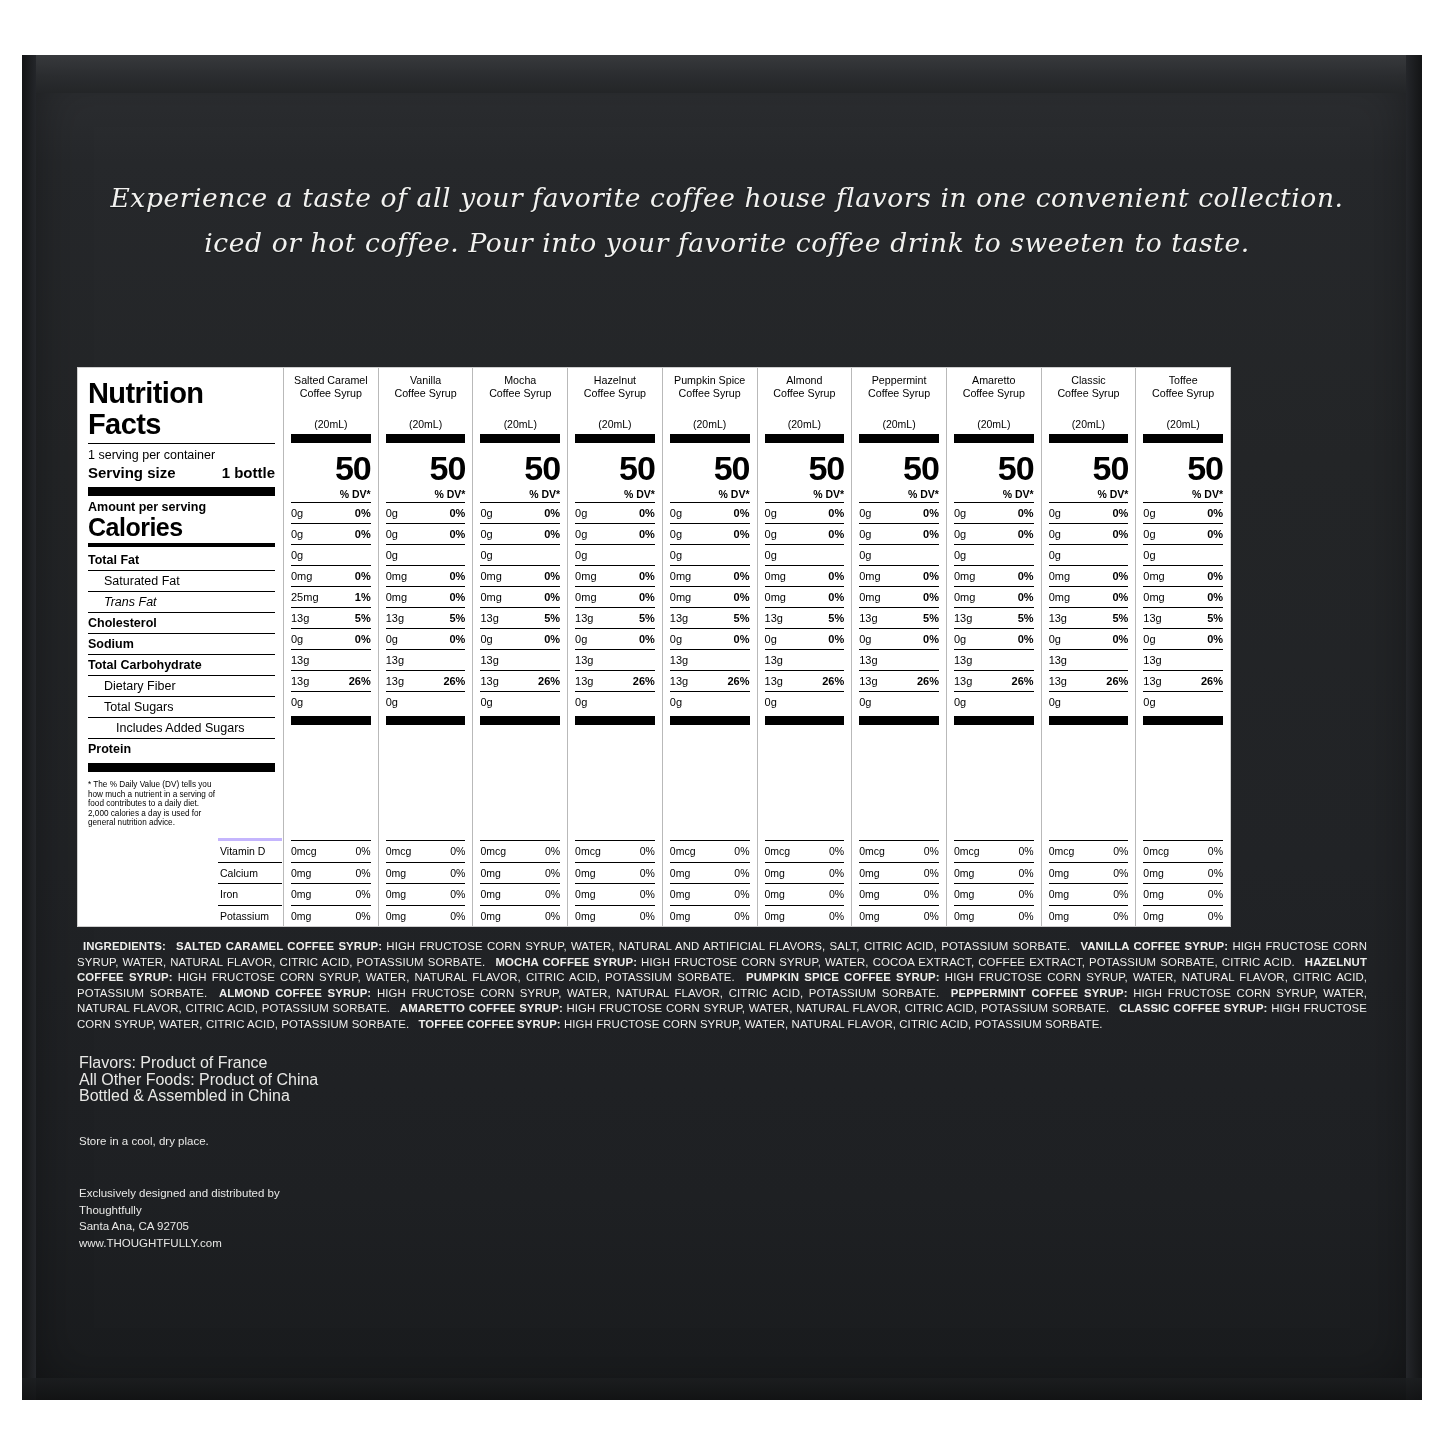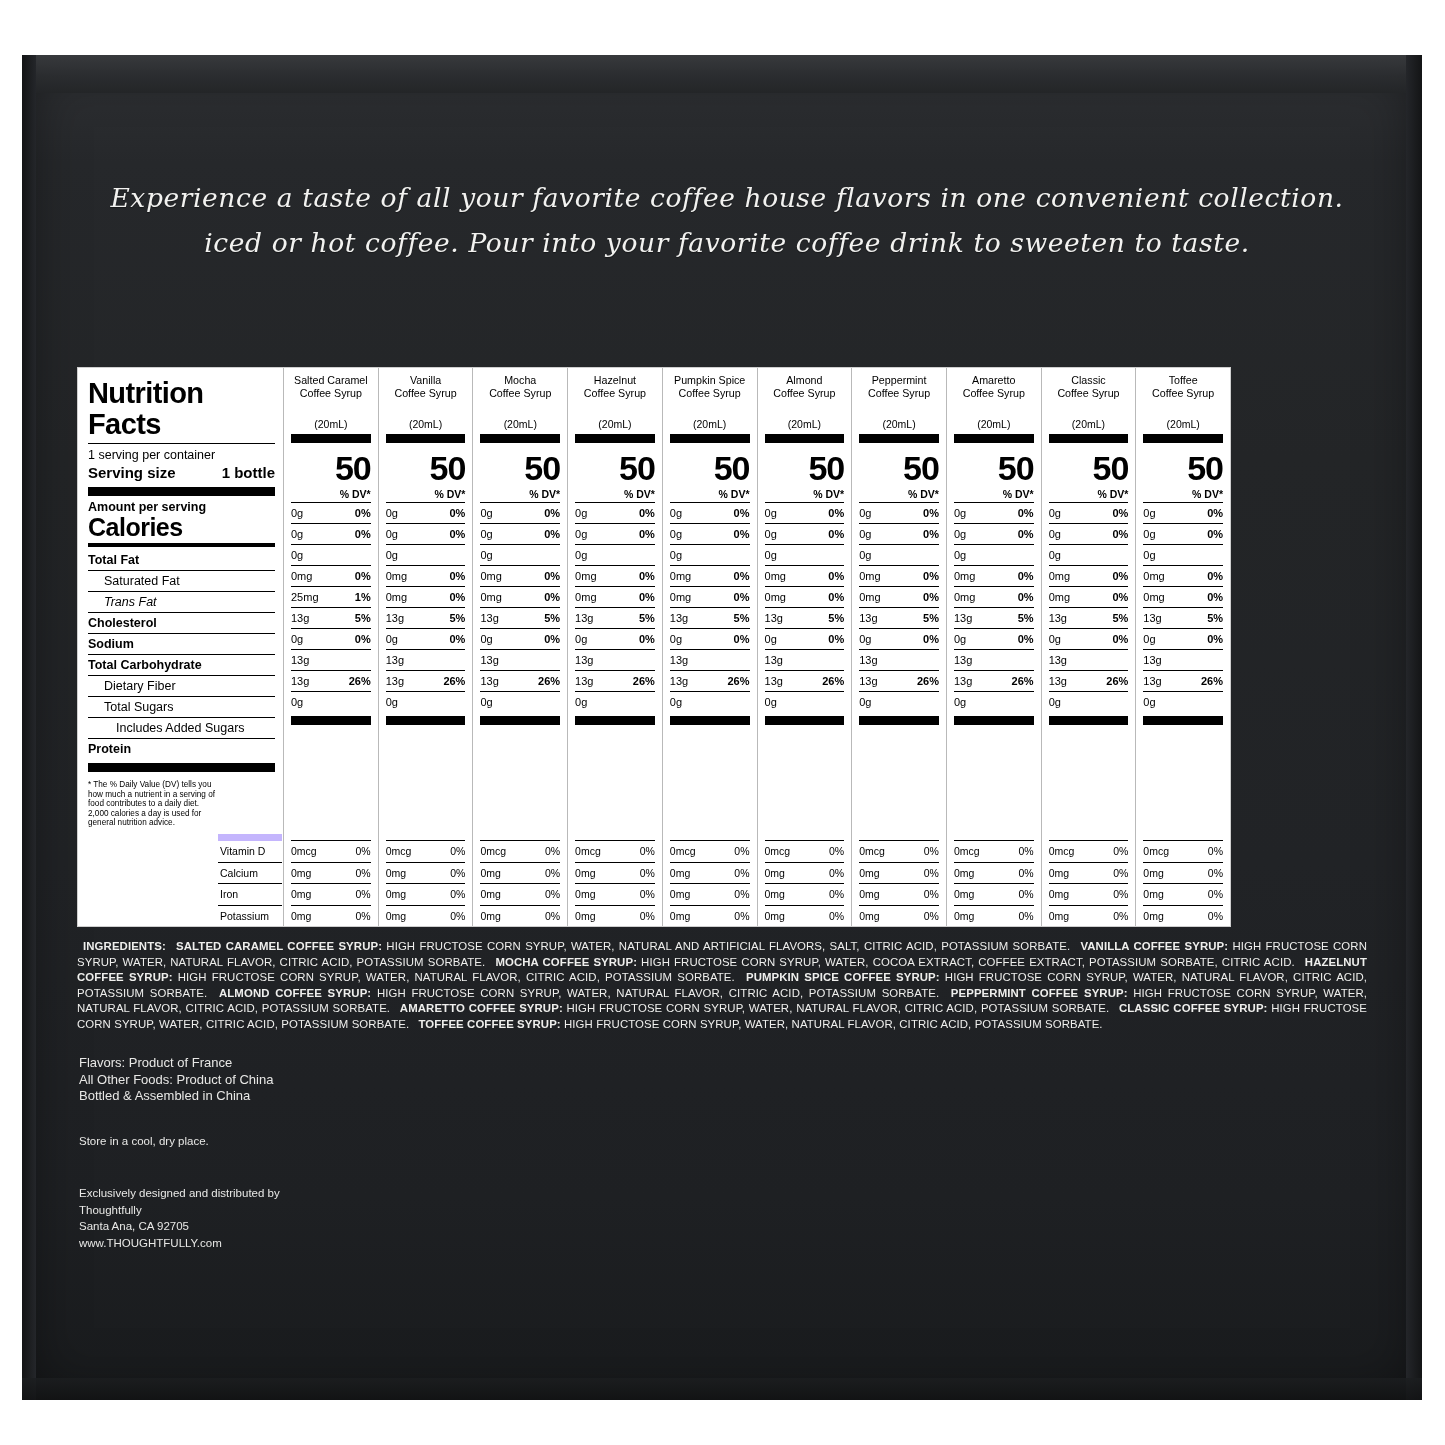--- a/index.html
+++ b/index.html
@@ -90,21 +90,21 @@
   .ind1{padding-left:16px;}
   .ind2{padding-left:28px;}
   .ital{font-style:italic;}
   .footnote{
     font-size:8.2px;line-height:9.6px;
     padding-top:4px;
     width:128px;
   }
   .micro-labels{position:absolute;left:140px;bottom:0;width:64px;}
   .micro-labels div{font-size:10.5px;line-height:20.5px;text-align:left;border-top:1px solid #000;padding-left:2px;}
-  .micro-labels div:first-child{border-top:7px solid #c4b5fd;}
+  .micro-labels div:first-child{border-top:3px solid #c4b5fd;}
 
   .cols{flex:1;display:flex;}
   .col{
     flex:1;
     border-left:1px solid #b9b9b9;
     padding:6px 7px 0 7px;
     box-sizing:border-box;
     position:relative;
     display:flex;flex-direction:column;
   }
@@ -140,21 +140,21 @@
     position:absolute;left:55px;top:884px;width:1290px;
     color:#efefed;
     font-size:11.4px;line-height:15.6px;
     letter-spacing:.1px;
     text-align:justify;
   }
   .ingredients b{font-weight:bold;padding-left:6px;}
 
   .origin{
     position:absolute;left:57px;top:1000px;
-    color:#e8e8e6;font-size:13px;line-height:16.5px;
+    color:#e8e8e6;font-size:16px;line-height:16.5px;
   }
   .storage{
     position:absolute;left:57px;top:1078px;
     color:#e8e8e6;font-size:11.5px;line-height:16.5px;
   }
   .distributor{
     position:absolute;left:57px;top:1130px;
     color:#e8e8e6;font-size:11.5px;line-height:16.5px;
   }
 </style>

